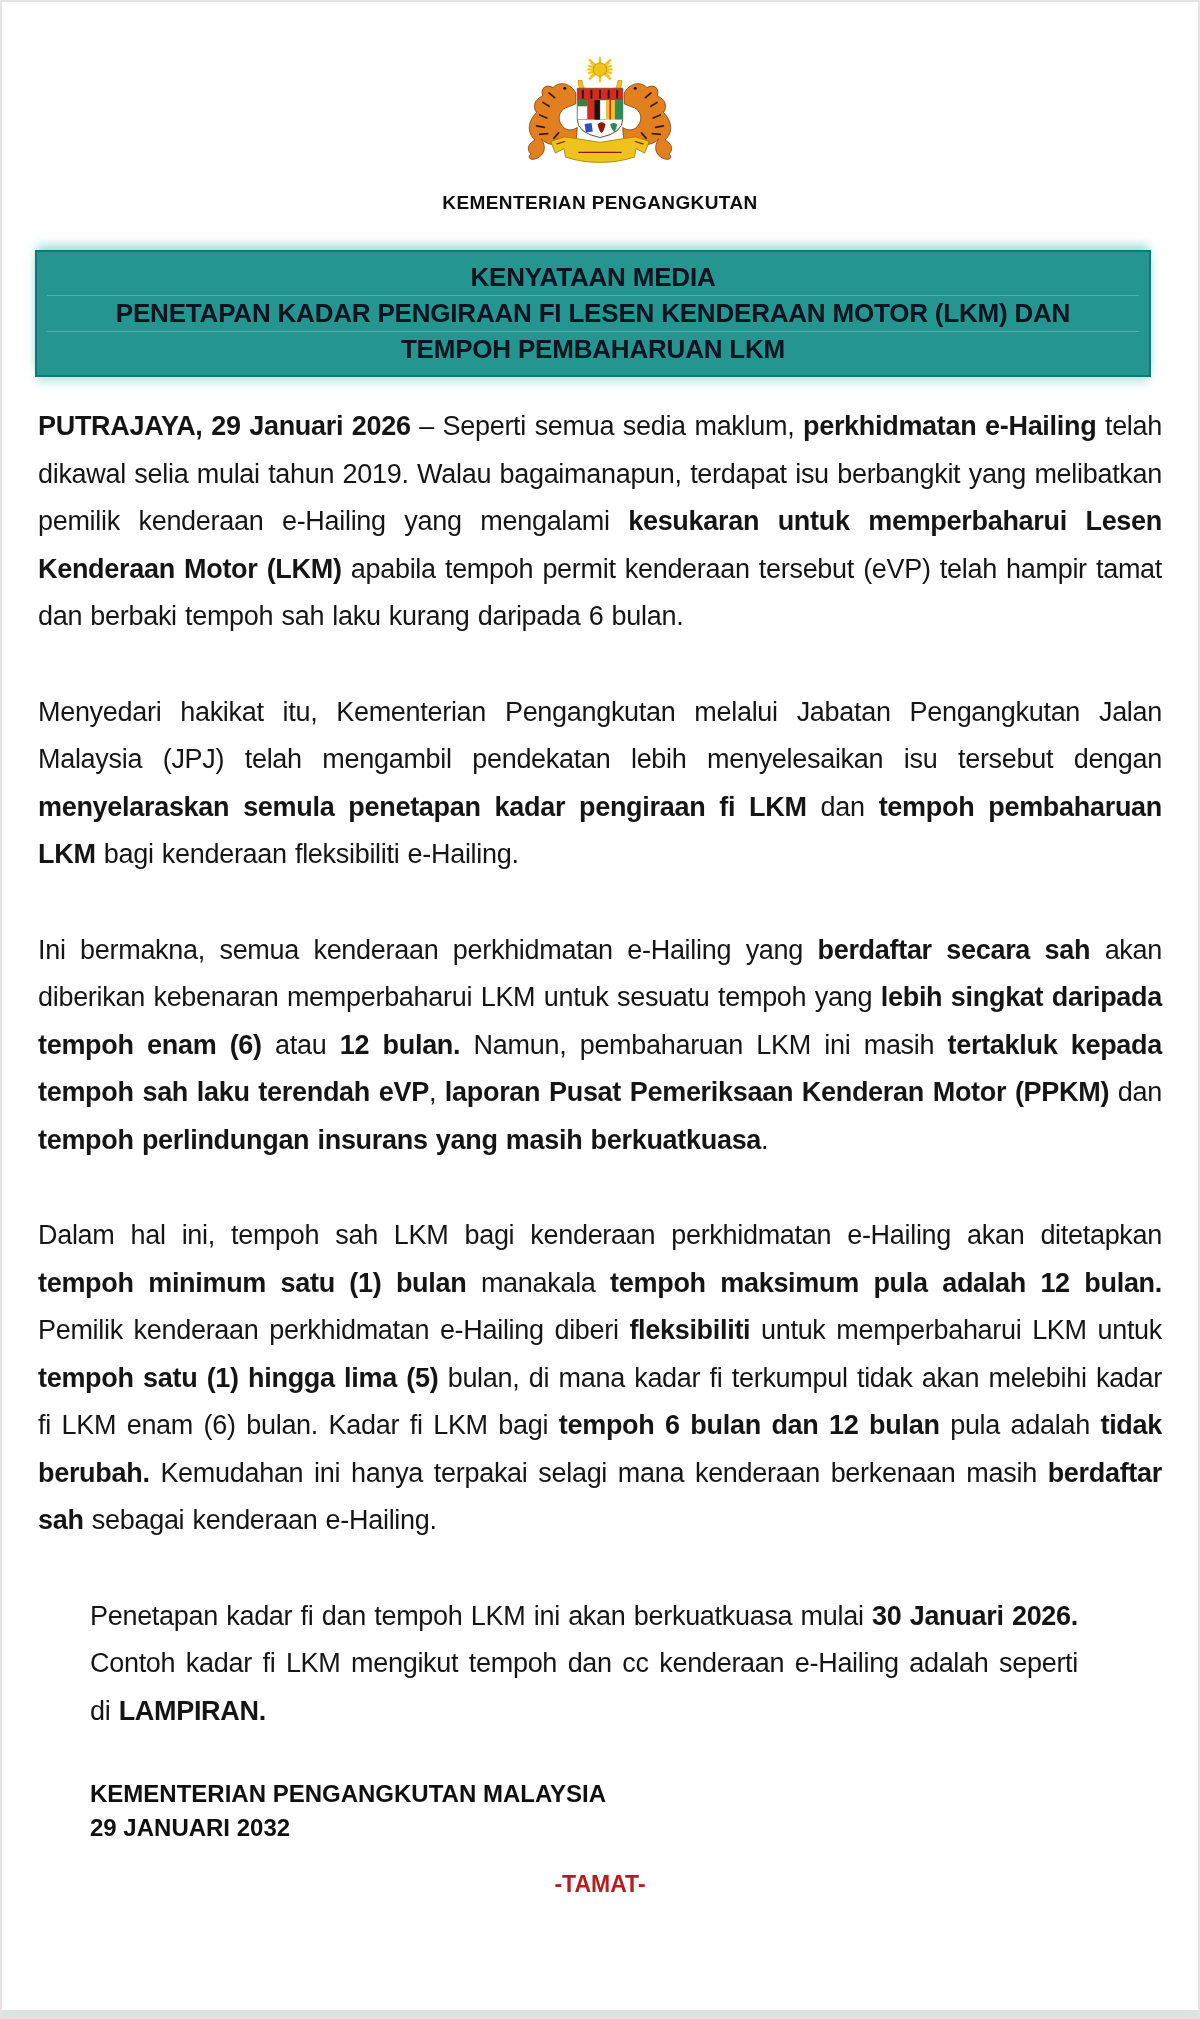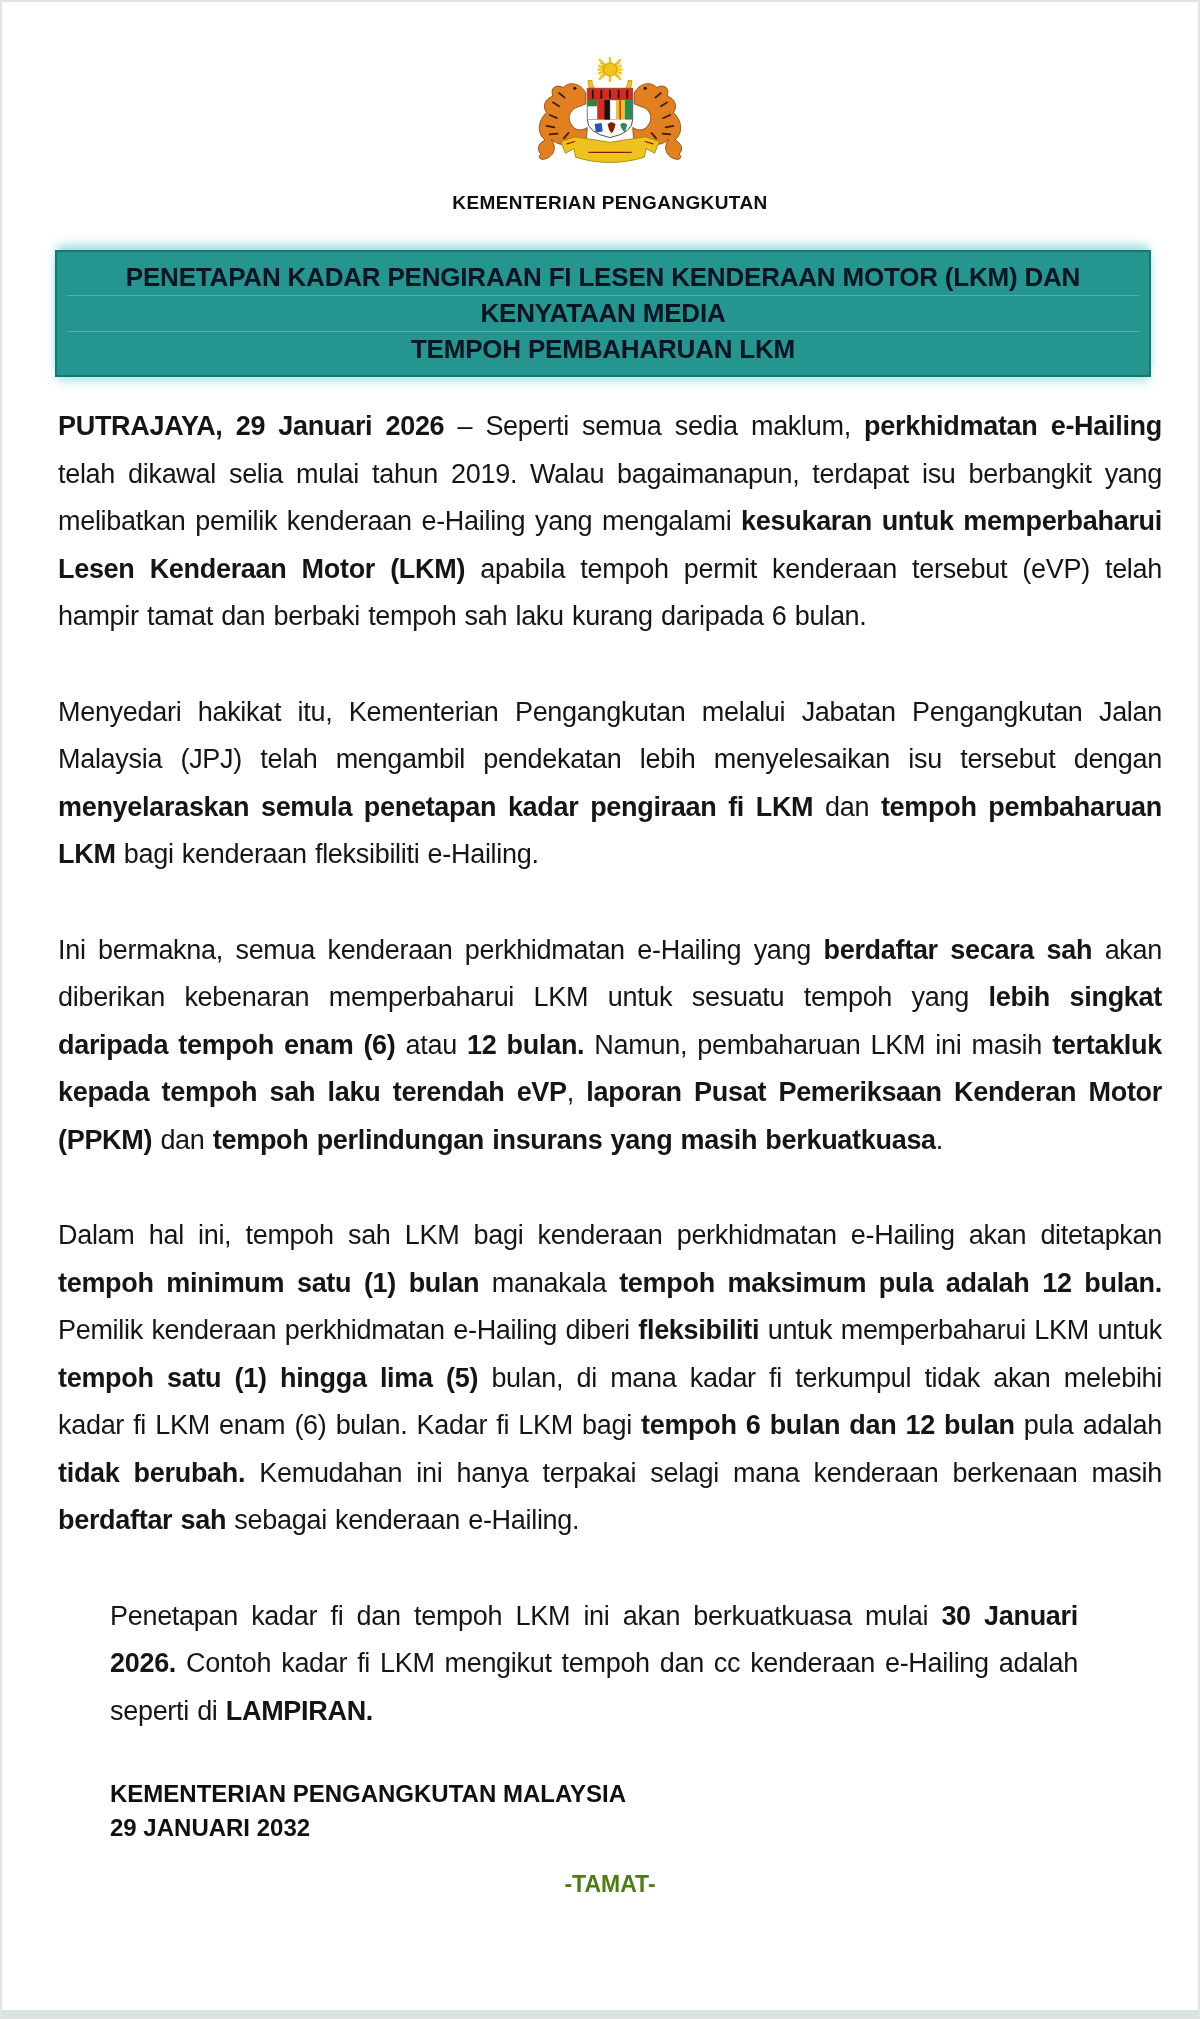--- a/index.html
+++ b/index.html
@@ -13,21 +13,20 @@
   html,body{margin:0;padding:0;background:#ffffff;}
   .page{
     width:1200px;height:2019px;
     box-sizing:border-box;
     position:relative;
     background:#ffffff;
     border:2px solid #e3e3e3;
     overflow:hidden;
     font-family:"Liberation Sans", sans-serif;
     color:var(--body-text);
-    padding-left:20px;
   }
   .bottom-strip{
     position:absolute;left:0;right:0;bottom:0;height:7px;
     background:var(--strip);
   }
   .logo-wrap{width:180px;margin:38px auto 6px auto;}
   .logo-wrap svg{display:block;width:180px;height:142px;}
   .ministry{
     text-align:center;
     font-weight:700;
@@ -76,21 +75,21 @@
     font-weight:700;
     font-size:24px;
     line-height:34px;
     color:#101010;
   }
   .end-marker{
     text-align:center;
     font-weight:700;
     font-size:23px;
     margin-top:26px;
-    color:#4d7c0f;
+    color:#b91c1c;
   }
 </style>
 </head>
 <body>
 
 <div class="page">
 
   <div class="logo-wrap">
     <svg viewBox="0 0 230 150" xmlns="http://www.w3.org/2000/svg" aria-hidden="true">
 
@@ -157,22 +156,22 @@
           <line x1="160" y1="114" x2="170" y2="117"></line>
           <line x1="88" y1="128" x2="142" y2="128"></line>
         </g>
       </g>
     </svg>
   </div>
 
   <div class="ministry">KEMENTERIAN PENGANGKUTAN</div>
 
   <div class="title-box">
+    <div class="title-line">KENYATAAN MEDIA</div>
     <div class="title-line">PENETAPAN KADAR PENGIRAAN FI LESEN KENDERAAN MOTOR (LKM) DAN</div>
-    <div class="title-line">KENYATAAN MEDIA</div>
     <div class="title-line">TEMPOH PEMBAHARUAN LKM</div>
   </div>
 
   <div class="body">
     <p class="para"><b>PUTRAJAYA, 29 Januari 2026</b><span> – Seperti semua sedia maklum, </span><b>perkhidmatan e-Hailing</b><span> telah dikawal selia mulai tahun 2019. Walau bagaimanapun, terdapat isu berbangkit yang melibatkan pemilik kenderaan e-Hailing yang mengalami </span><b>kesukaran untuk memperbaharui Lesen Kenderaan Motor (LKM)</b><span> apabila tempoh permit kenderaan tersebut (eVP) telah hampir tamat dan berbaki tempoh sah laku kurang daripada 6 bulan.</span></p>
     <p class="para"><span>Menyedari hakikat itu, Kementerian Pengangkutan melalui Jabatan Pengangkutan Jalan Malaysia (JPJ) telah mengambil pendekatan lebih menyelesaikan isu tersebut dengan </span><b>menyelaraskan semula penetapan kadar pengiraan fi LKM</b><span> dan </span><b>tempoh pembaharuan LKM</b><span> bagi kenderaan fleksibiliti e-Hailing.</span></p>
     <p class="para"><span>Ini bermakna, semua kenderaan perkhidmatan e-Hailing yang </span><b>berdaftar secara sah</b><span> akan diberikan kebenaran memperbaharui LKM untuk sesuatu tempoh yang </span><b>lebih singkat daripada tempoh enam (6)</b><span> atau </span><b>12 bulan.</b><span> Namun, pembaharuan LKM ini masih </span><b>tertakluk kepada tempoh sah laku terendah eVP</b><span>, </span><b>laporan Pusat Pemeriksaan Kenderan Motor (PPKM)</b><span> dan </span><b>tempoh perlindungan insurans yang masih berkuatkuasa</b><span>.</span></p>
     <p class="para"><span>Dalam hal ini, tempoh sah LKM bagi kenderaan perkhidmatan e-Hailing akan ditetapkan </span><b>tempoh minimum satu (1) bulan</b><span> manakala </span><b>tempoh maksimum pula adalah 12 bulan.</b><span> Pemilik kenderaan perkhidmatan e-Hailing diberi </span><b>fleksibiliti</b><span> untuk memperbaharui LKM untuk </span><b>tempoh satu (1) hingga lima (5)</b><span> bulan, di mana kadar fi terkumpul tidak akan melebihi kadar fi LKM enam (6) bulan. Kadar fi LKM bagi </span><b>tempoh 6 bulan dan 12 bulan</b><span> pula adalah </span><b>tidak berubah.</b><span> Kemudahan ini hanya terpakai selagi mana kenderaan berkenaan masih </span><b>berdaftar sah</b><span> sebagai kenderaan e-Hailing.</span></p>
     <p class="para indent"><span>Penetapan kadar fi dan tempoh LKM ini akan berkuatkuasa mulai </span><b>30 Januari 2026.</b><span> Contoh kadar fi LKM mengikut tempoh dan cc kenderaan e-Hailing adalah seperti di </span><b>LAMPIRAN.</b></p>
   </div>

